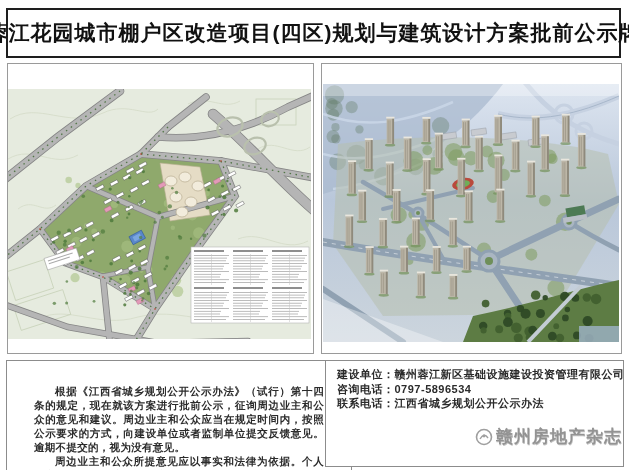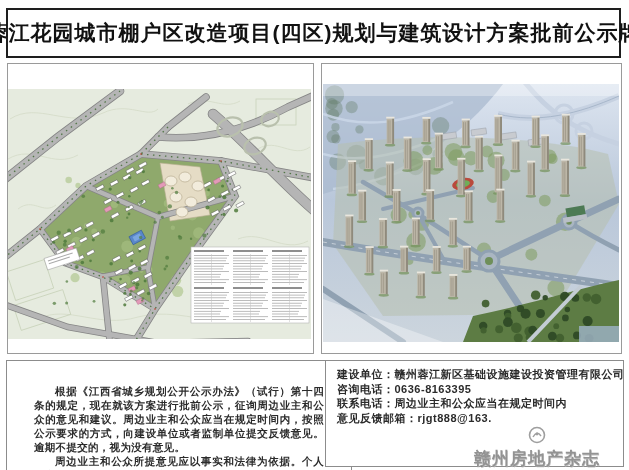--- a/index.html
+++ b/index.html
@@ -30,21 +30,21 @@
     text-align:justify;text-indent:2em;letter-spacing:0.3px;
   }
   .note-right{left:325px;top:360px;width:297px;height:105px;}
   .note-right .inner{padding:6px 4px 0 11px;}
   .contact-row{
     font-size:11px;line-height:14.6px;font-weight:bold;letter-spacing:0.5px;
     white-space:nowrap;color:#2b2b2b;
   }
   .watermark{
     position:absolute;left:474px;top:425px;display:flex;align-items:center;gap:2px;
-    opacity:0.82;pointer-events:none;z-index:5;flex-direction:column;
+    opacity:0.82;pointer-events:none;z-index:5;
   }
   .watermark .wm-text{
     font-size:17px;font-weight:bold;color:#7c7c7c;letter-spacing:1px;white-space:nowrap;
     text-shadow:0.5px 0.5px 0 #b5b5b5;
   }
 </style>
 </head>
 <body>
 
 <div class="title-box">
@@ -691,23 +691,22 @@
 <div class="note-box note-left">
   <div class="inner">
     <p>根据《江西省城乡规划公开公示办法》（试行）第十四条的规定，现在就该方案进行批前公示，征询周边业主和公众的意见和建议。周边业主和公众应当在规定时间内，按照公示要求的方式，向建设单位或者监制单位提交反馈意见。逾期不提交的，视为没有意见。</p>
     <p>周边业主和公众所提意见应以事实和法律为依据。个人提交反馈意见的应签署真实姓名、住址及联系方式，组织或单位提交反馈意见的应加盖公章、注明联系人及联系方式。</p>
   </div>
 </div>
 
 <div class="note-box note-right">
   <div class="inner">
     <div class="contact-row"><span>建设单位：</span><span>赣州蓉江新区基础设施建设投资管理有限公司</span></div>
-    <div class="contact-row"><span>咨询电话：</span><span>0636-8163395</span></div>
-    <div class="contact-row"><span>联系电话：</span><span>周边业主和公众应当在规定时间内</span></div>
-    <div class="contact-row"><span>意见反馈邮箱：</span><span>rjgt888@163.</span></div>
+    <div class="contact-row"><span>咨询电话：</span><span>0797-5896534</span></div>
+    <div class="contact-row"><span>联系电话：</span><span>江西省城乡规划公开公示办法</span></div>
   </div>
 </div>
 
 <div class="watermark">
   <svg width="20" height="20" viewBox="0 0 20 20">
     <circle cx="10" cy="10" r="7.5" fill="none" stroke="#8a8a8a" stroke-width="1.6"></circle>
     <path d="M6,12 Q10,5 14,11" fill="none" stroke="#8a8a8a" stroke-width="1.4"></path>
     <circle cx="10" cy="9" r="1.4" fill="#8a8a8a"></circle>
   </svg>
   <span class="wm-text">赣州房地产杂志</span>

